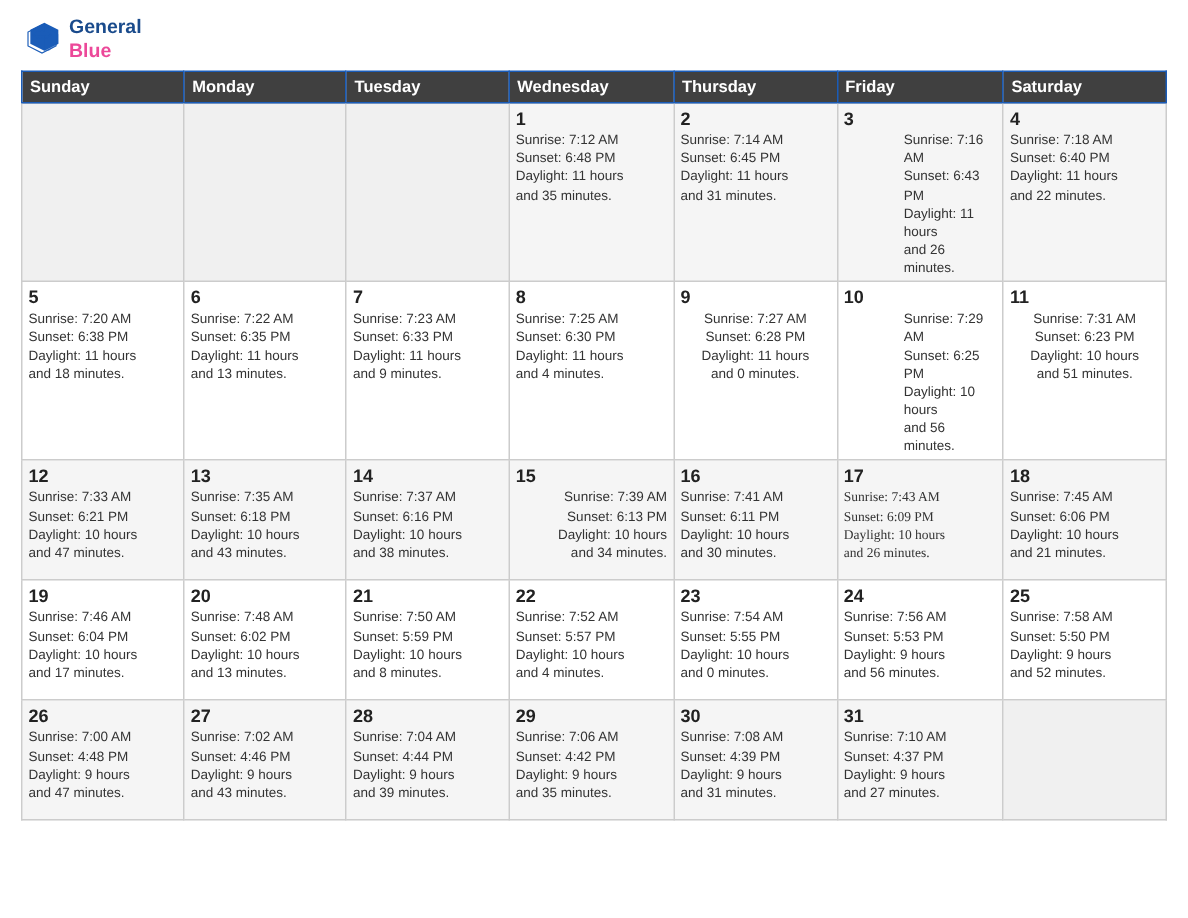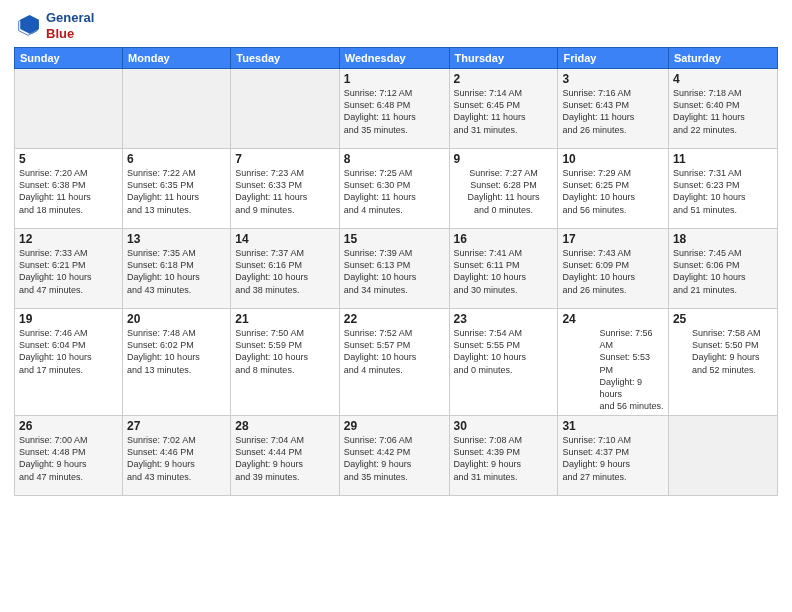--- a/index.html
+++ b/index.html
@@ -43,21 +43,21 @@
     .location-title {
       font-size: 14px;
       color: #444;
     }
     .calendar {
       width: 100%;
       border-collapse: collapse;
       border: 1px solid #ccc;
     }
     .calendar th {
-      background: #3b82f6;
+      background: #404040;
       color: #fff;
       font-size: 11px;
       font-weight: bold;
       text-align: left;
       padding: 4px 5px;
       border: 1px solid #1a5cb8;
     }
     .calendar td {
       vertical-align: top;
       border: 1px solid #ccc;
@@ -97,21 +97,21 @@
         <rect x="0" y="0" width="36" height="36" fill="white"></rect>
         <polygon points="20,4 32,10 32,22 20,28 8,22 8,10" fill="#1a5cb8"></polygon>
         <polygon points="24,8 32,14 32,22 24,28 20,28 20,4" fill="#1a5cb8" opacity="0.5"></polygon>
         <polygon points="18,6 30,12 30,24 18,30 6,24 6,12" fill="none" stroke="#1a5cb8" stroke-width="1"></polygon>
 
         <path d="M10,14 Q18,8 26,14 Q22,16 18,15 Q14,16 10,14Z" fill="#1a5cb8"></path>
         <path d="M10,14 Q14,18 18,17 Q22,18 26,14" fill="none" stroke="#1a5cb8" stroke-width="1"></path>
       </svg>
       <div>
         <div style="font-size:13px;font-weight:bold;color:#1a4b8c;line-height:1.2">General</div>
-        <div style="font-size:13px;font-weight:bold;color:#b91c1c;line-height:1.2">Blue</div>
+        <div style="font-size:13px;font-weight:bold;color:#ec4899;line-height:1.2">Blue</div>
       </div>
     </div>
     <div class="title-block">
     </div>
   </div>
 
   <table class="calendar">
     <thead>
       <tr>
         <th>Sunday</th>
@@ -137,21 +137,21 @@
           </td>
           <td>
             <span class="day-number">2</span>
             <div class="day-info" style="white-space: pre-line;">Sunrise: 7:14 AM
 Sunset: 6:45 PM
 Daylight: 11 hours
 and 31 minutes.</div>
           </td>
           <td>
             <span class="day-number">3</span>
-            <div class="day-info" style="white-space: pre-line;">Sunrise: 7:16 AM
+            <div class="day-info" style="white-space: pre-line; margin-left: 40px;">Sunrise: 7:16 AM
 Sunset: 6:43 PM
 Daylight: 11 hours
 and 26 minutes.</div>
           </td>
           <td>
             <span class="day-number">4</span>
             <div class="day-info" style="white-space: pre-line;">Sunrise: 7:18 AM
 Sunset: 6:40 PM
 Daylight: 11 hours
 and 22 minutes.</div>
@@ -188,28 +188,28 @@
           </td>
           <td>
             <span class="day-number">9</span>
             <div class="day-info" style="white-space: pre-line; text-align: center;">Sunrise: 7:27 AM
 Sunset: 6:28 PM
 Daylight: 11 hours
 and 0 minutes.</div>
           </td>
           <td>
             <span class="day-number">10</span>
-            <div class="day-info" style="white-space: pre-line;">Sunrise: 7:29 AM
+            <div class="day-info" style="white-space: pre-line; margin-left: 40px;">Sunrise: 7:29 AM
 Sunset: 6:25 PM
 Daylight: 10 hours
 and 56 minutes.</div>
           </td>
           <td>
             <span class="day-number">11</span>
-            <div class="day-info" style="white-space: pre-line;">Sunrise: 7:31 AM
+            <div class="day-info" style="white-space: pre-line; text-align: center;">Sunrise: 7:31 AM
 Sunset: 6:23 PM
 Daylight: 10 hours
 and 51 minutes.</div>
           </td>
         </tr>
         <tr class="row-shaded">
           <td>
             <span class="day-number">12</span>
             <div class="day-info" style="white-space: pre-line;">Sunrise: 7:33 AM
 Sunset: 6:21 PM
@@ -225,35 +225,35 @@
           </td>
           <td>
             <span class="day-number">14</span>
             <div class="day-info" style="white-space: pre-line;">Sunrise: 7:37 AM
 Sunset: 6:16 PM
 Daylight: 10 hours
 and 38 minutes.</div>
           </td>
           <td>
             <span class="day-number">15</span>
-            <div class="day-info" style="white-space: pre-line;">Sunrise: 7:39 AM
+            <div class="day-info" style="white-space: pre-line; text-align: right;">Sunrise: 7:39 AM
 Sunset: 6:13 PM
 Daylight: 10 hours
 and 34 minutes.</div>
           </td>
           <td>
             <span class="day-number">16</span>
             <div class="day-info" style="white-space: pre-line;">Sunrise: 7:41 AM
 Sunset: 6:11 PM
 Daylight: 10 hours
 and 30 minutes.</div>
           </td>
           <td>
             <span class="day-number">17</span>
-            <div class="day-info" style="white-space: pre-line;">Sunrise: 7:43 AM
+            <div class="day-info" style="white-space: pre-line; font-family: Liberation Serif, serif;">Sunrise: 7:43 AM
 Sunset: 6:09 PM
 Daylight: 10 hours
 and 26 minutes.</div>
           </td>
           <td>
             <span class="day-number">18</span>
             <div class="day-info" style="white-space: pre-line;">Sunrise: 7:45 AM
 Sunset: 6:06 PM
 Daylight: 10 hours
 and 21 minutes.</div>
@@ -290,28 +290,28 @@
           </td>
           <td>
             <span class="day-number">23</span>
             <div class="day-info" style="white-space: pre-line;">Sunrise: 7:54 AM
 Sunset: 5:55 PM
 Daylight: 10 hours
 and 0 minutes.</div>
           </td>
           <td>
             <span class="day-number">24</span>
-            <div class="day-info" style="white-space: pre-line; margin-left: 37px;">Sunrise: 7:56 AM
+            <div class="day-info" style="white-space: pre-line;">Sunrise: 7:56 AM
 Sunset: 5:53 PM
 Daylight: 9 hours
 and 56 minutes.</div>
           </td>
           <td>
             <span class="day-number">25</span>
-            <div class="day-info" style="white-space: pre-line; margin-left: 19px;">Sunrise: 7:58 AM
+            <div class="day-info" style="white-space: pre-line;">Sunrise: 7:58 AM
 Sunset: 5:50 PM
 Daylight: 9 hours
 and 52 minutes.</div>
           </td>
         </tr>
         <tr class="row-shaded">
           <td>
             <span class="day-number">26</span>
             <div class="day-info" style="white-space: pre-line;">Sunrise: 7:00 AM
 Sunset: 4:48 PM

